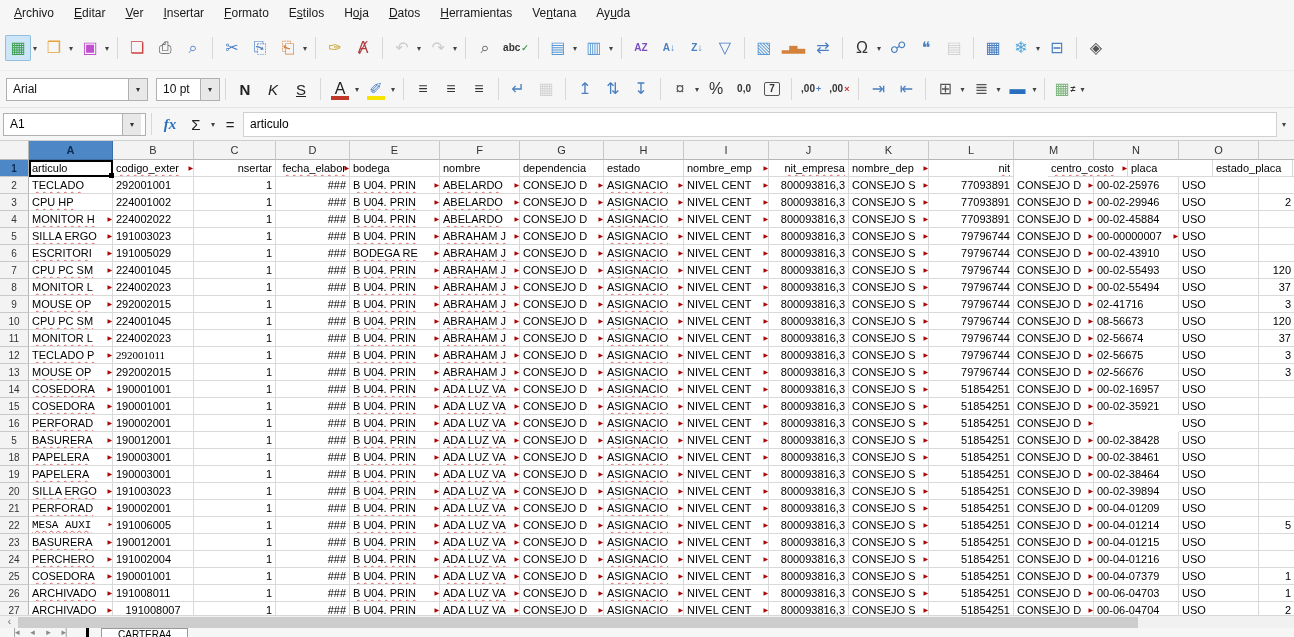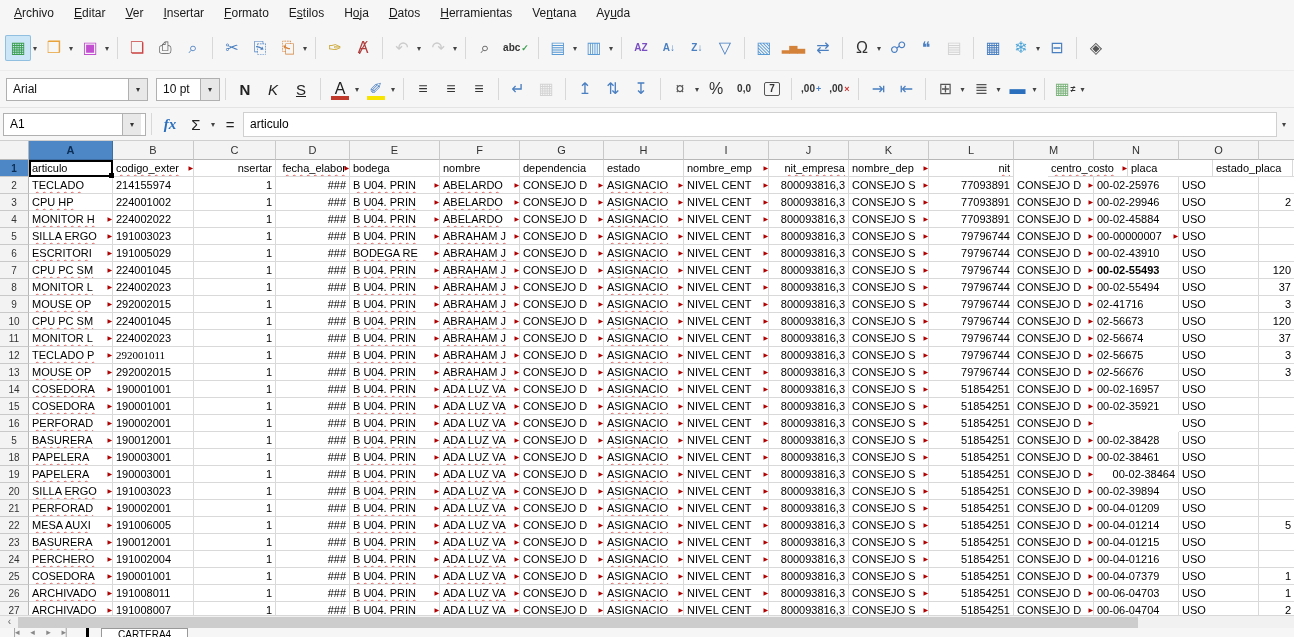--- a/index.html
+++ b/index.html
@@ -526,21 +526,21 @@
           <span class="cell r" style="width: 36px;">
             <span class="val">valor_</span>
           </span>
         </div>
         <div class="grow">
           <span class="rowh">2</span>
           <span class="cell sq" style="width: 84px;">
             <span class="val">TECLADO</span>
           </span>
           <span class="cell" style="width: 81px;">
-            <span class="val">214155974</span>
+            <span class="val">292001001</span>
           </span>
           <span class="cell r" style="width: 82px;">
             <span class="val">1</span>
           </span>
           <span class="cell r" style="width: 74px;">
             <span class="val">###</span>
           </span>
           <span class="cell sq" style="width: 90px;">
             <span class="val">B U04. PRIN</span>
             <span class="trunc">▶</span>
@@ -863,21 +863,21 @@
             <span class="val">CONSEJO S</span>
             <span class="trunc">▶</span>
           </span>
           <span class="cell r" style="width: 85px;">
             <span class="val">79796744</span>
           </span>
           <span class="cell" style="width: 80px;">
             <span class="val">CONSEJO D</span>
             <span class="trunc">▶</span>
           </span>
-          <span class="cell" style="width: 85px; font-weight: bold;">
+          <span class="cell" style="width: 85px;">
             <span class="val">00-02-55493</span>
           </span>
           <span class="cell" style="width: 80px;">
             <span class="val">USO</span>
           </span>
           <span class="cell r" style="width: 36px;">
             <span class="val">120</span>
           </span>
         </div>
         <div class="grow">
@@ -1041,21 +1041,21 @@
             <span class="trunc">▶</span>
           </span>
           <span class="cell r" style="width: 85px;">
             <span class="val">79796744</span>
           </span>
           <span class="cell" style="width: 80px;">
             <span class="val">CONSEJO D</span>
             <span class="trunc">▶</span>
           </span>
           <span class="cell" style="width: 85px;">
-            <span class="val">02-56673</span>
+            <span class="val">08-56673</span>
           </span>
           <span class="cell" style="width: 80px;">
             <span class="val">USO</span>
           </span>
           <span class="cell r" style="width: 36px;">
             <span class="val">120</span>
           </span>
         </div>
         <div class="grow">
           <span class="rowh">11</span>
@@ -1571,21 +1571,21 @@
             <span class="val">CONSEJO S</span>
             <span class="trunc">▶</span>
           </span>
           <span class="cell r" style="width: 85px;">
             <span class="val">51854251</span>
           </span>
           <span class="cell" style="width: 80px;">
             <span class="val">CONSEJO D</span>
             <span class="trunc">▶</span>
           </span>
-          <span class="cell" style="width: 85px; justify-content: flex-end;">
+          <span class="cell" style="width: 85px;">
             <span class="val">00-02-38464</span>
           </span>
           <span class="cell" style="width: 80px;">
             <span class="val">USO</span>
           </span>
           <span class="cell r" style="width: 36px;">
             <span class="val"></span>
           </span>
         </div>
         <div class="grow">
@@ -1701,21 +1701,21 @@
           </span>
           <span class="cell" style="width: 80px;">
             <span class="val">USO</span>
           </span>
           <span class="cell r" style="width: 36px;">
             <span class="val"></span>
           </span>
         </div>
         <div class="grow">
           <span class="rowh">22</span>
-          <span class="cell sq" style="width: 84px;">
+          <span class="cell sq" style="width: 84px; font-family: Liberation Mono, monospace;">
             <span class="val">MESA AUXI</span>
             <span class="trunc">▶</span>
           </span>
           <span class="cell" style="width: 81px;">
             <span class="val">191006005</span>
           </span>
           <span class="cell r" style="width: 82px;">
             <span class="val">1</span>
           </span>
           <span class="cell r" style="width: 74px;">
@@ -2000,21 +2000,21 @@
           <span class="cell r" style="width: 36px;">
             <span class="val">1</span>
           </span>
         </div>
         <div class="grow">
           <span class="rowh">27</span>
           <span class="cell sq" style="width: 84px;">
             <span class="val">ARCHIVADO</span>
             <span class="trunc">▶</span>
           </span>
-          <span class="cell" style="width: 81px;">
+          <span class="cell" style="width: 81px; justify-content: center;">
             <span class="val">191008007</span>
           </span>
           <span class="cell r" style="width: 82px;">
             <span class="val">1</span>
           </span>
           <span class="cell r" style="width: 74px;">
             <span class="val">###</span>
           </span>
           <span class="cell sq" style="width: 90px;">
             <span class="val">B U04. PRIN</span>

